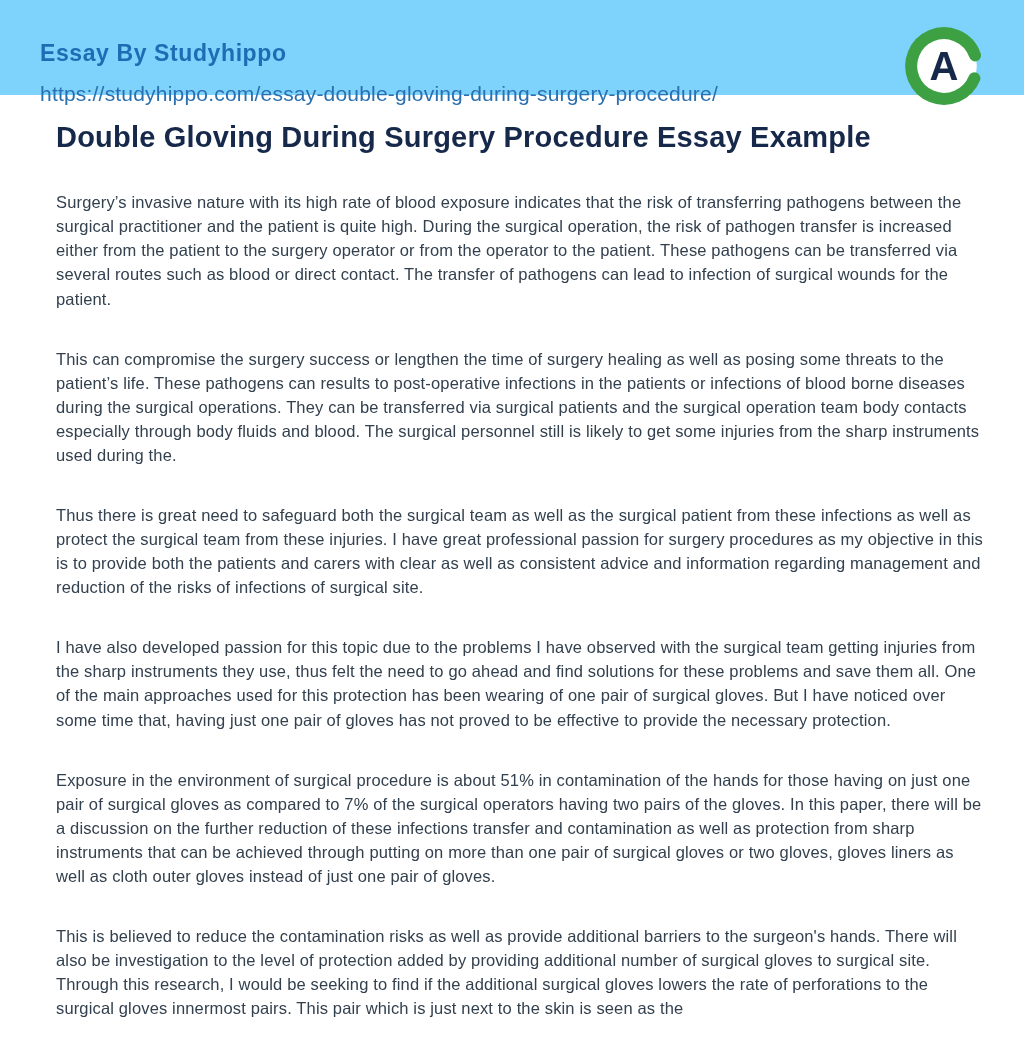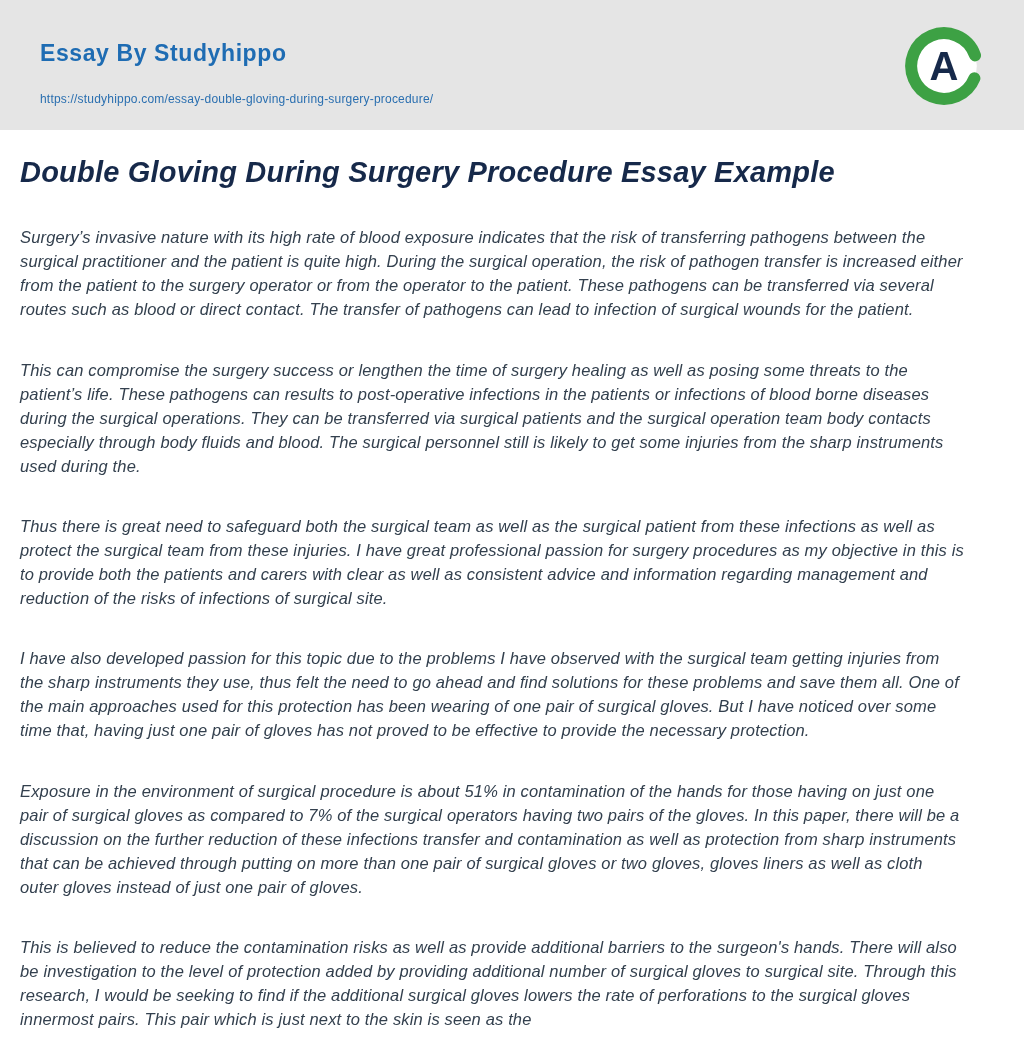--- a/index.html
+++ b/index.html
@@ -4,51 +4,50 @@
 <style>
   * { margin: 0; padding: 0; box-sizing: border-box; }
   body {
     width: 1024px;
     height: 1037px;
     overflow: hidden;
     background: #ffffff;
     font-family: "Liberation Sans", "DejaVu Sans", sans-serif;
   }
   .header {
-    background: #e5e5e5;
-    height: 130px;
+    background: #7dd3fc;
+    height: 95px;
     padding: 24px 38px 0 40px;
     display: flex;
     justify-content: space-between;
     align-items: flex-start;
   }
   .header-left { padding-top: 16px; }
   .site-title {
     color: #1e6cb3;
     font-size: 23px;
     font-weight: bold;
     letter-spacing: 0.6px;
   }
   .site-url {
     display: inline-block;
-    margin-top: 25px;
+    margin-top: 15px;
     color: #2a6fb0;
-    font-size: 12px;
+    font-size: 21px;
     letter-spacing: 0.2px;
     text-decoration: none;
   }
   .logo-wrap {
     width: 80px;
     height: 80px;
     margin-top: 2px;
     margin-right: 2px;
   }
   .content {
-    padding: 25px 40px 0 20px;
-    font-style: italic;
+    padding: 25px 40px 0 56px;
   }
   .page-title {
     color: #16294a;
     font-size: 29px;
     font-weight: bold;
     line-height: 1.18;
     letter-spacing: 0.2px;
     margin-bottom: 20px;
     max-width: 930px;
   }

